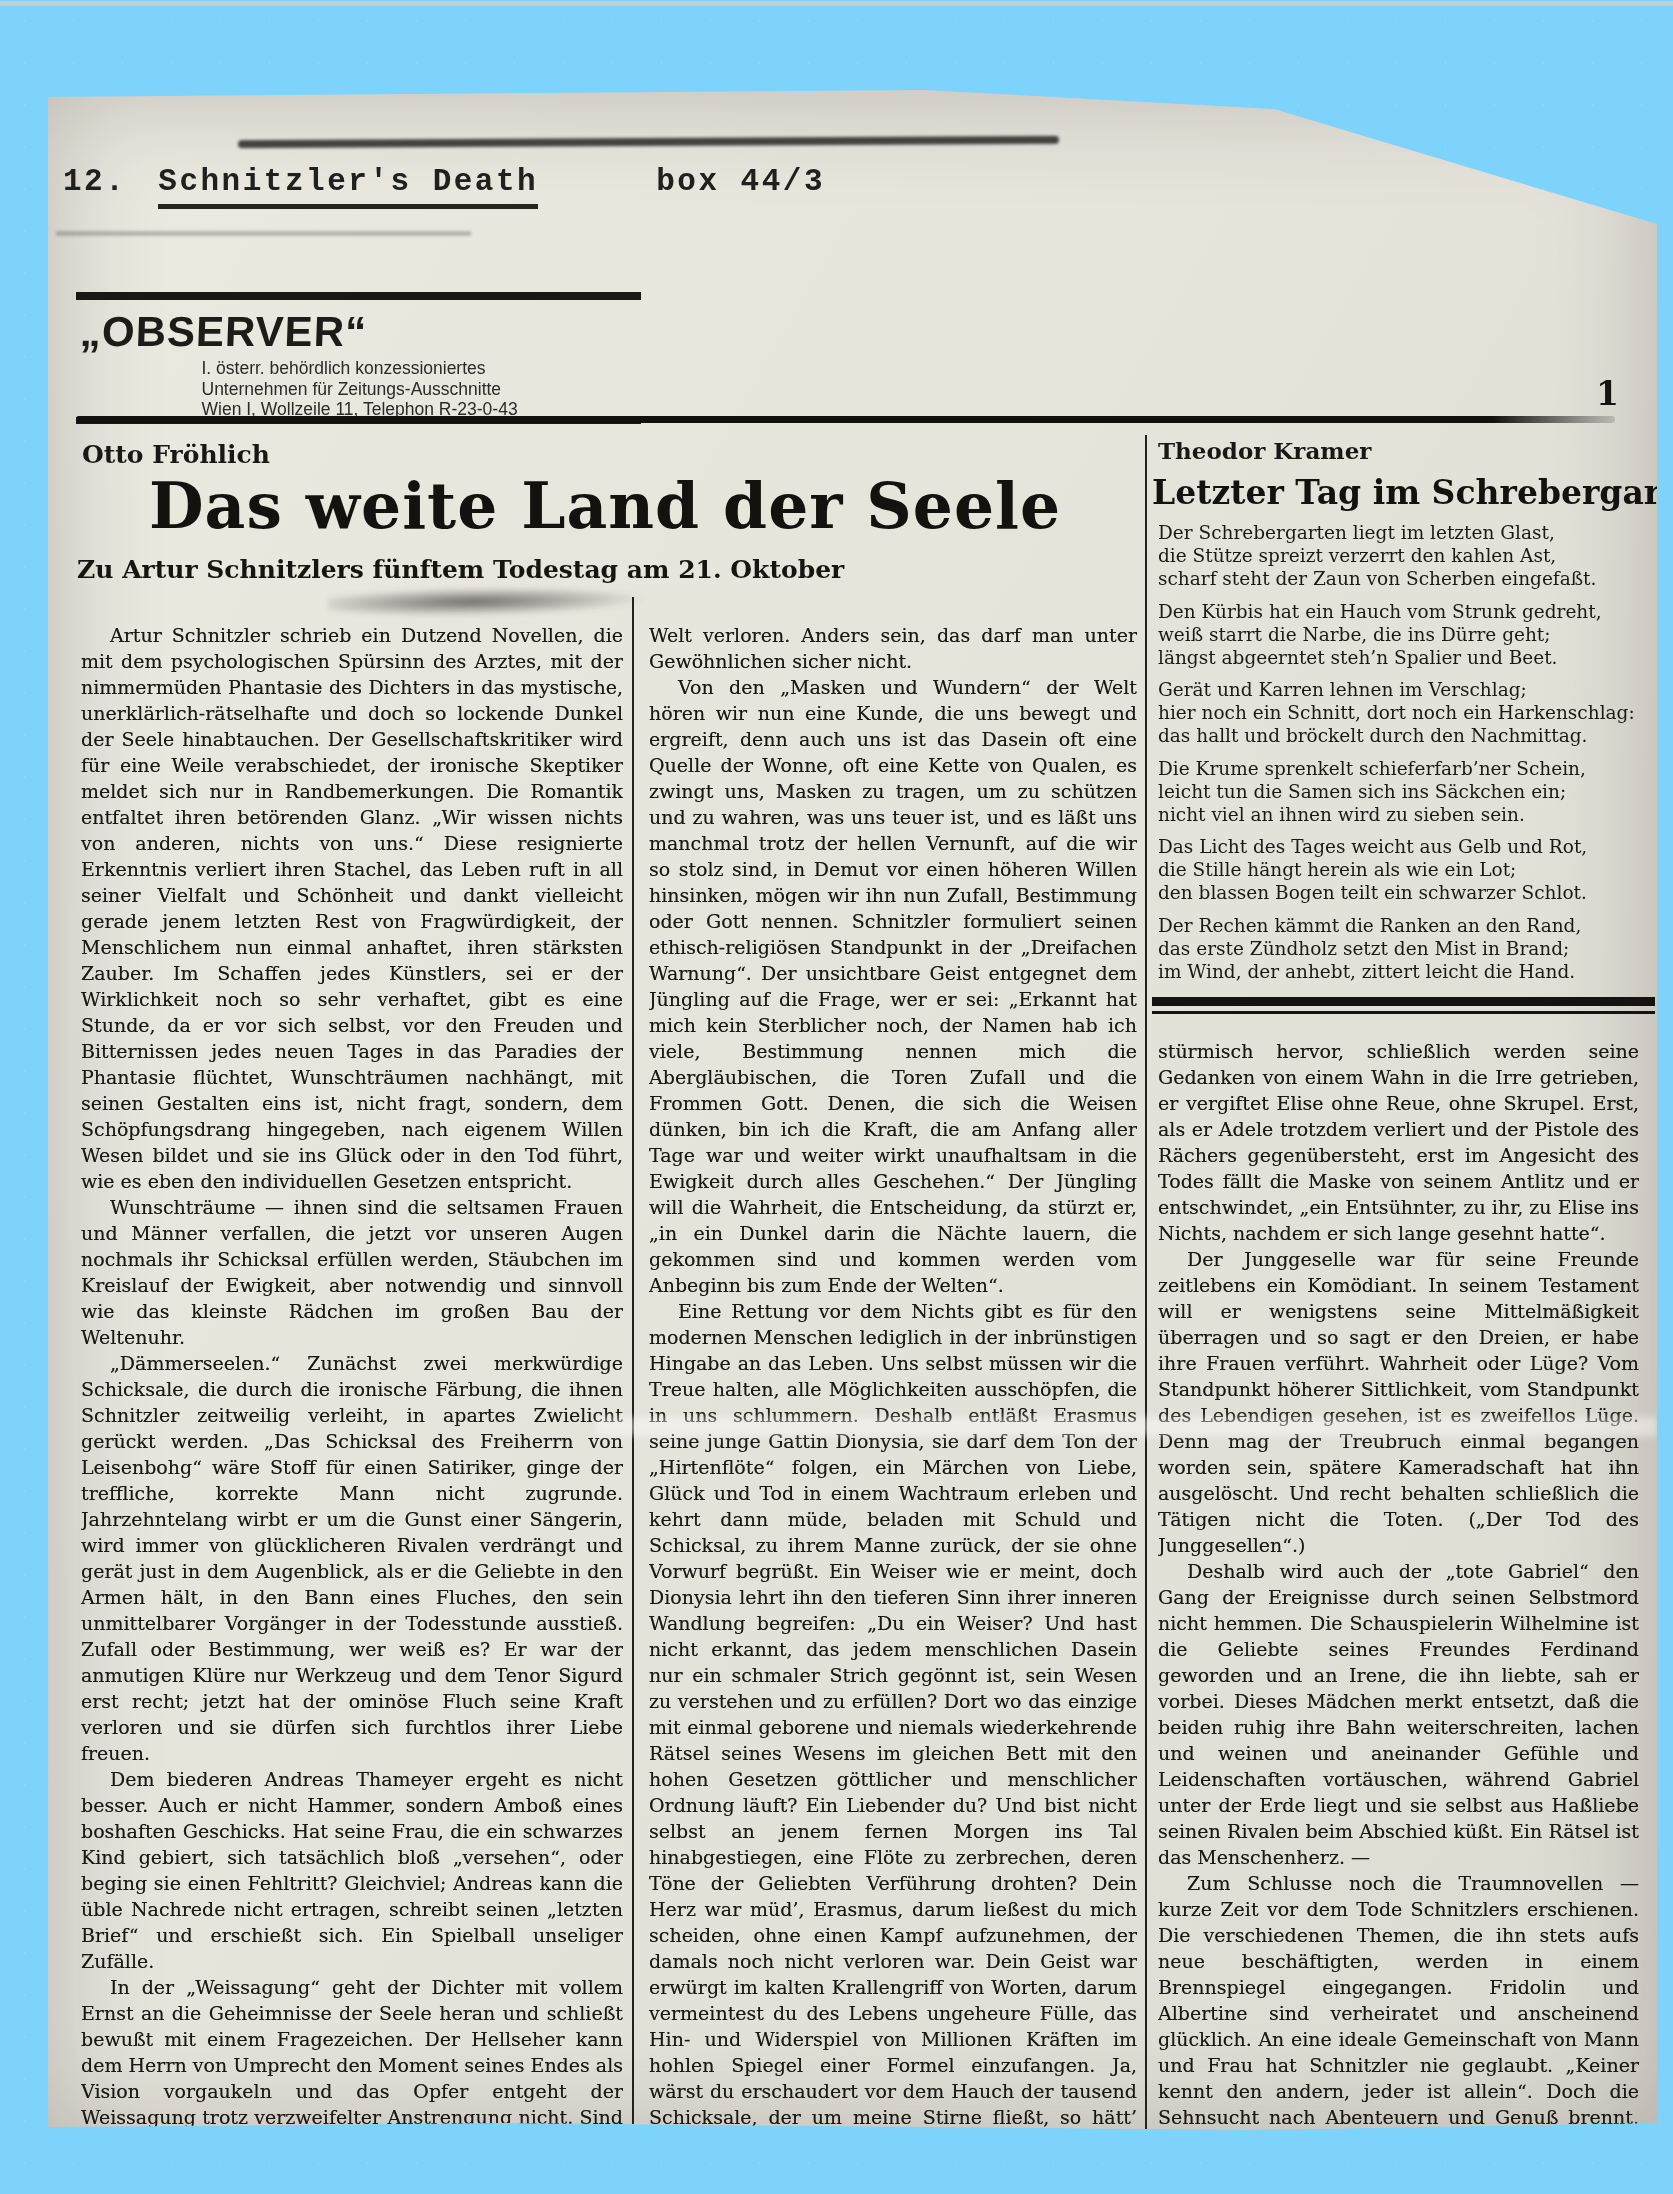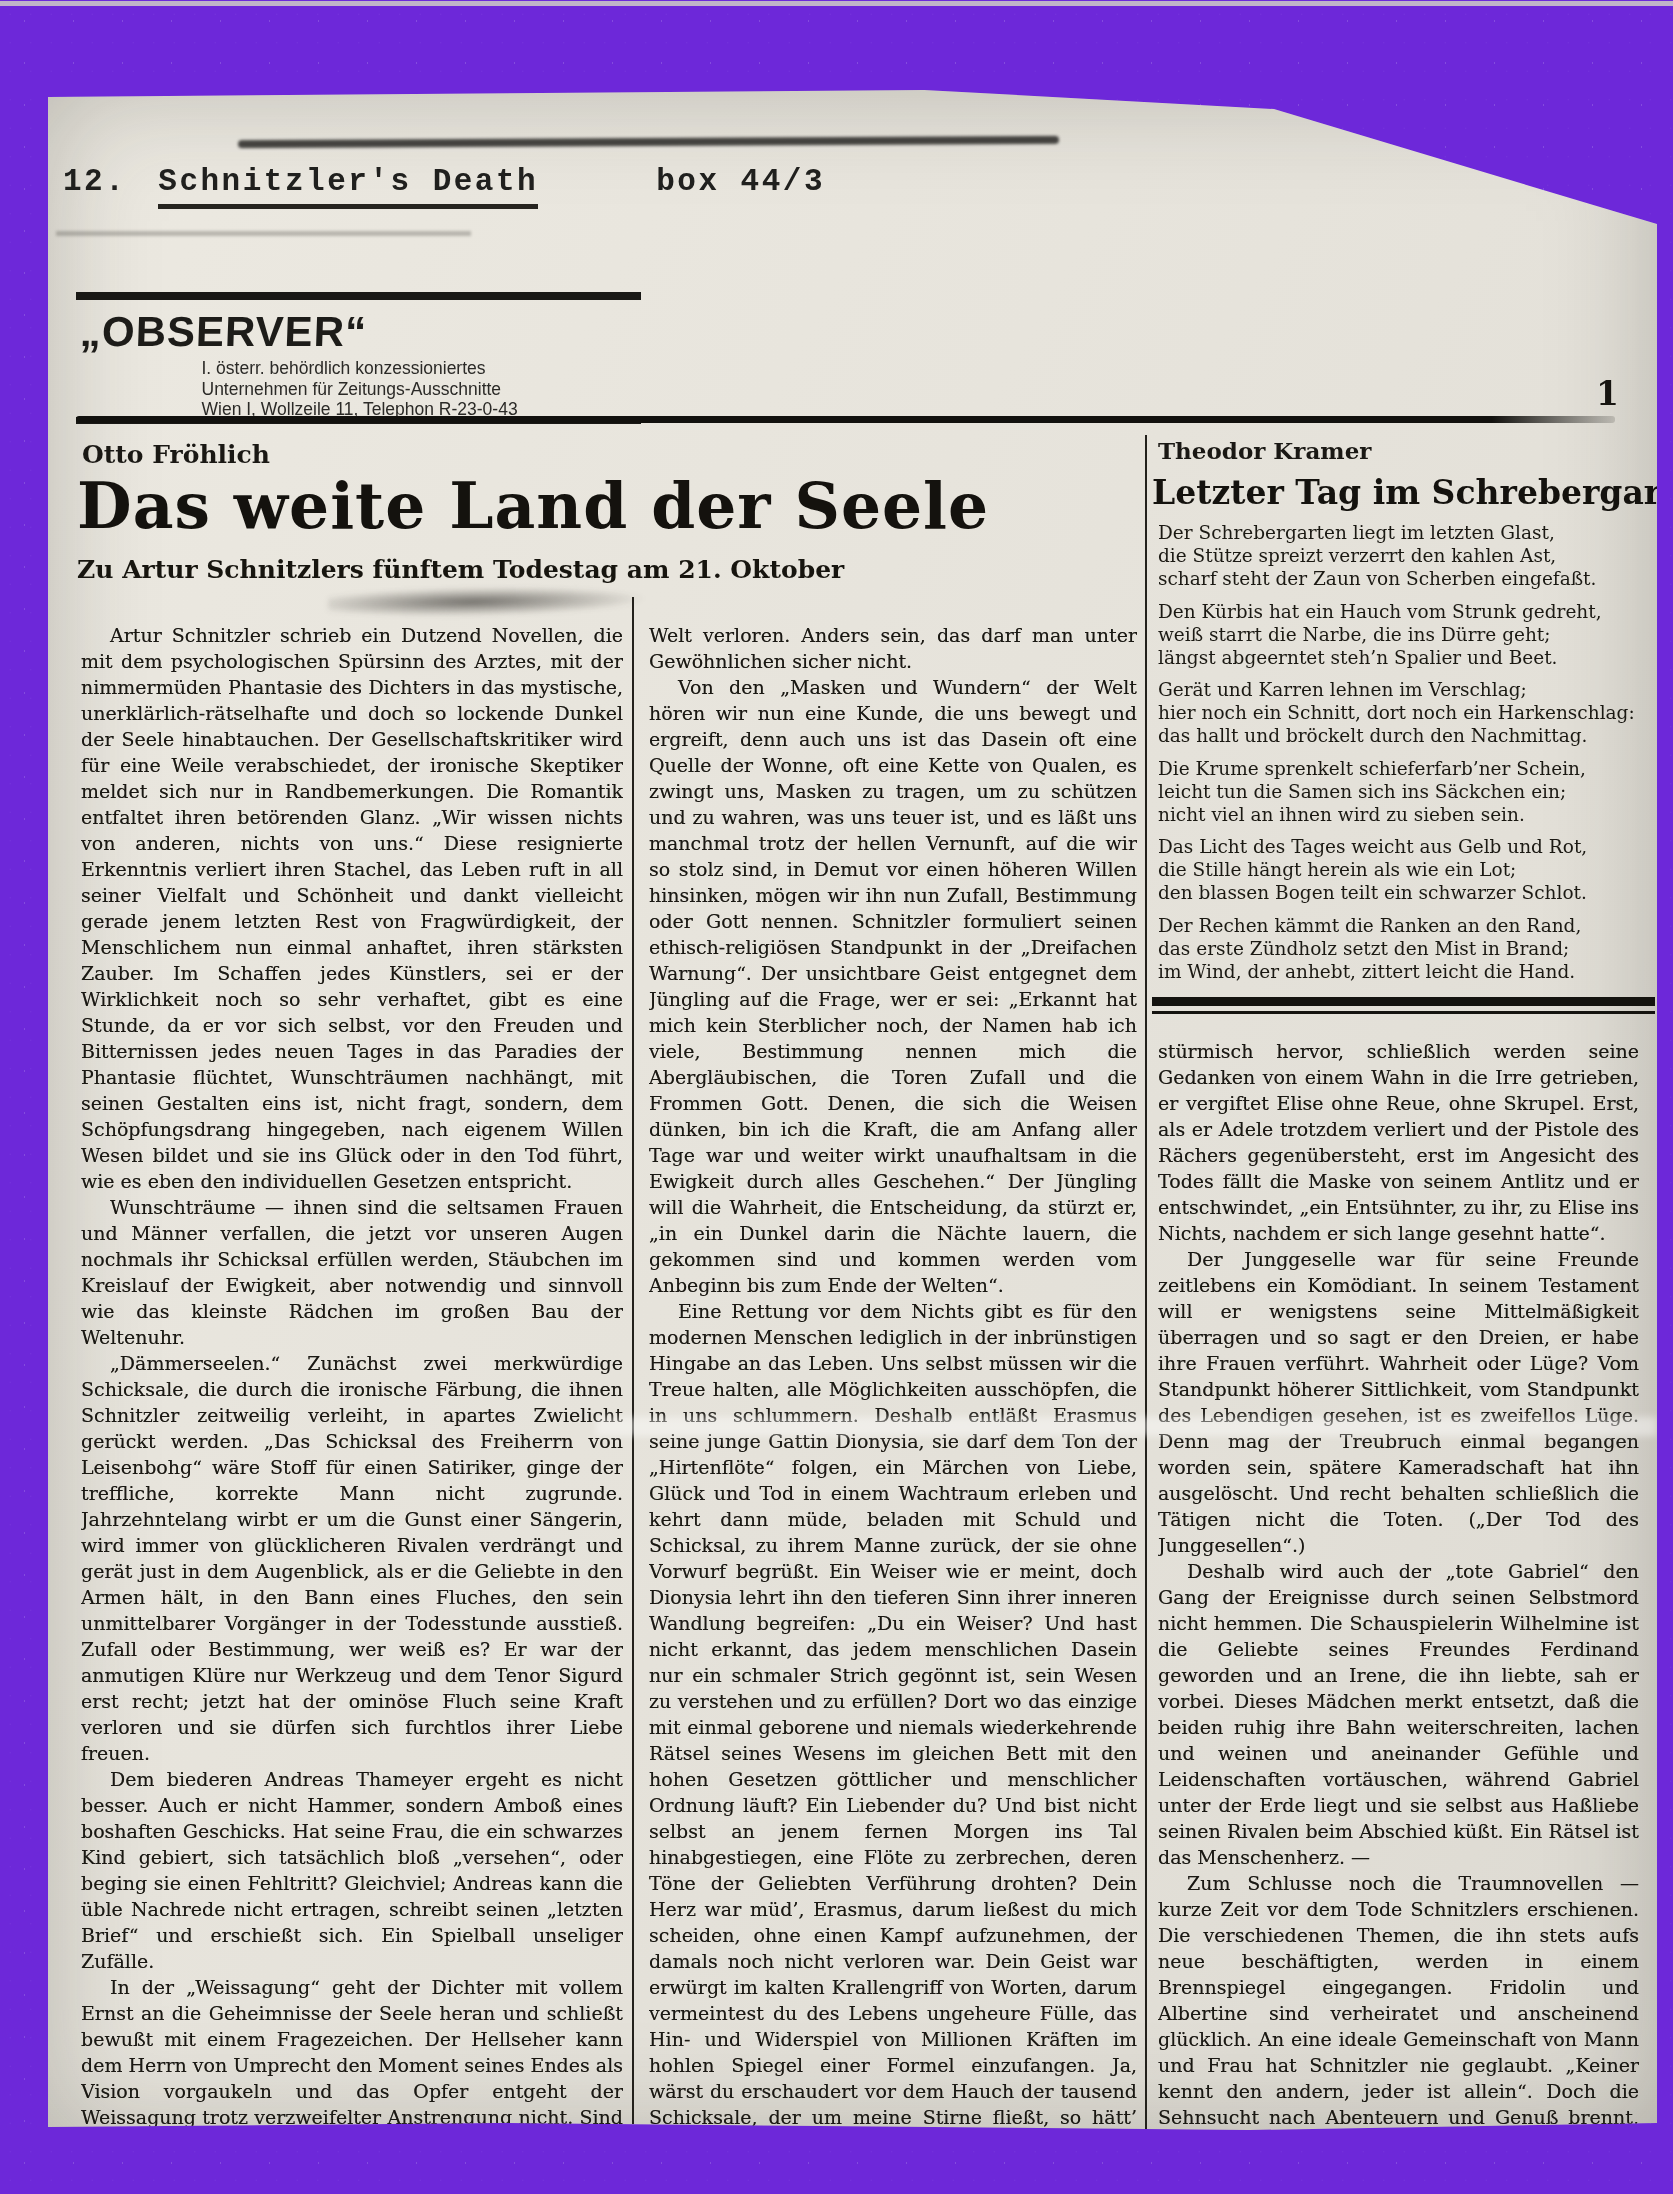--- a/index.html
+++ b/index.html
@@ -1,16 +1,16 @@
 <!DOCTYPE html>
 <html style="font-size:8px"><head>
 <meta charset="utf-8">
 <style>
   html,body{margin:0;padding:0;background:#060606;}
-  .stage{position:relative;width:1674px;height:2194px;background:#6d28d9;overflow:hidden;
+  .stage{position:relative;width:1674px;height:2194px;background:#7dd3fc;overflow:hidden;
          font-family:"DejaVu Serif", serif;}
   
   .stage::before{content:"";position:absolute;inset:0;pointer-events:none;
     background-image:
       radial-gradient(circle, rgba(255,255,255,.16) 0.8px, transparent 1px),
       radial-gradient(circle, rgba(255,255,255,.08) 0.5px, transparent 0.8px);
     background-size:49px 42px, 20.5px 28.5px;}
   .topstrip{position:absolute;left:0;top:1px;width:100%;height:4.5px;background:#cfccc4;opacity:.85;}
 
   .paper{position:absolute;left:48px;top:90px;width:1609px;height:2047px;
@@ -47,21 +47,21 @@
 
   
   .masthead{position:absolute;left:595px;top:291px;font-size:30px;font-weight:bold;
     letter-spacing:0.5px;color:#171511;white-space:nowrap;font-style:normal;}
   .pagenum{position:absolute;left:1548px;top:284px;font-size:33px;font-weight:bold;color:#171511;}
   .head-rule{position:absolute;left:27.5px;top:326px;width:1539px;height:6.5px;
     background:linear-gradient(to right,#12110e 92%,rgba(18,17,14,.15));border-radius:3px;}
 
   
   .byline-left{position:absolute;left:34px;top:350px;font-size:25px;font-weight:bold;color:#1a1814;}
-  .art-title{position:absolute;left:29px;top:379px;width:1056px;
+  .art-title{position:absolute;left:29px;top:379px;width:1056px;text-align:center;
     font-size:63px;font-weight:bold;color:#14120e;letter-spacing:1px;white-space:nowrap;}
   .art-subtitle{position:absolute;left:29px;top:465px;width:1056px;text-align:left;
     font-size:25px;font-weight:bold;color:#17150f;}
 
   
   .byline-right{position:absolute;left:1110px;top:347px;font-size:23px;font-weight:bold;color:#1a1814;}
   .poem-title{position:absolute;left:1104px;top:383px;width:501px;text-align:center;
     font-size:33px;font-weight:bold;color:#14120e;white-space:nowrap;}
   .poem{position:absolute;left:1110px;top:431px;width:491px;font-size:18.5px;line-height:23px;
     color:#1b1913;}

